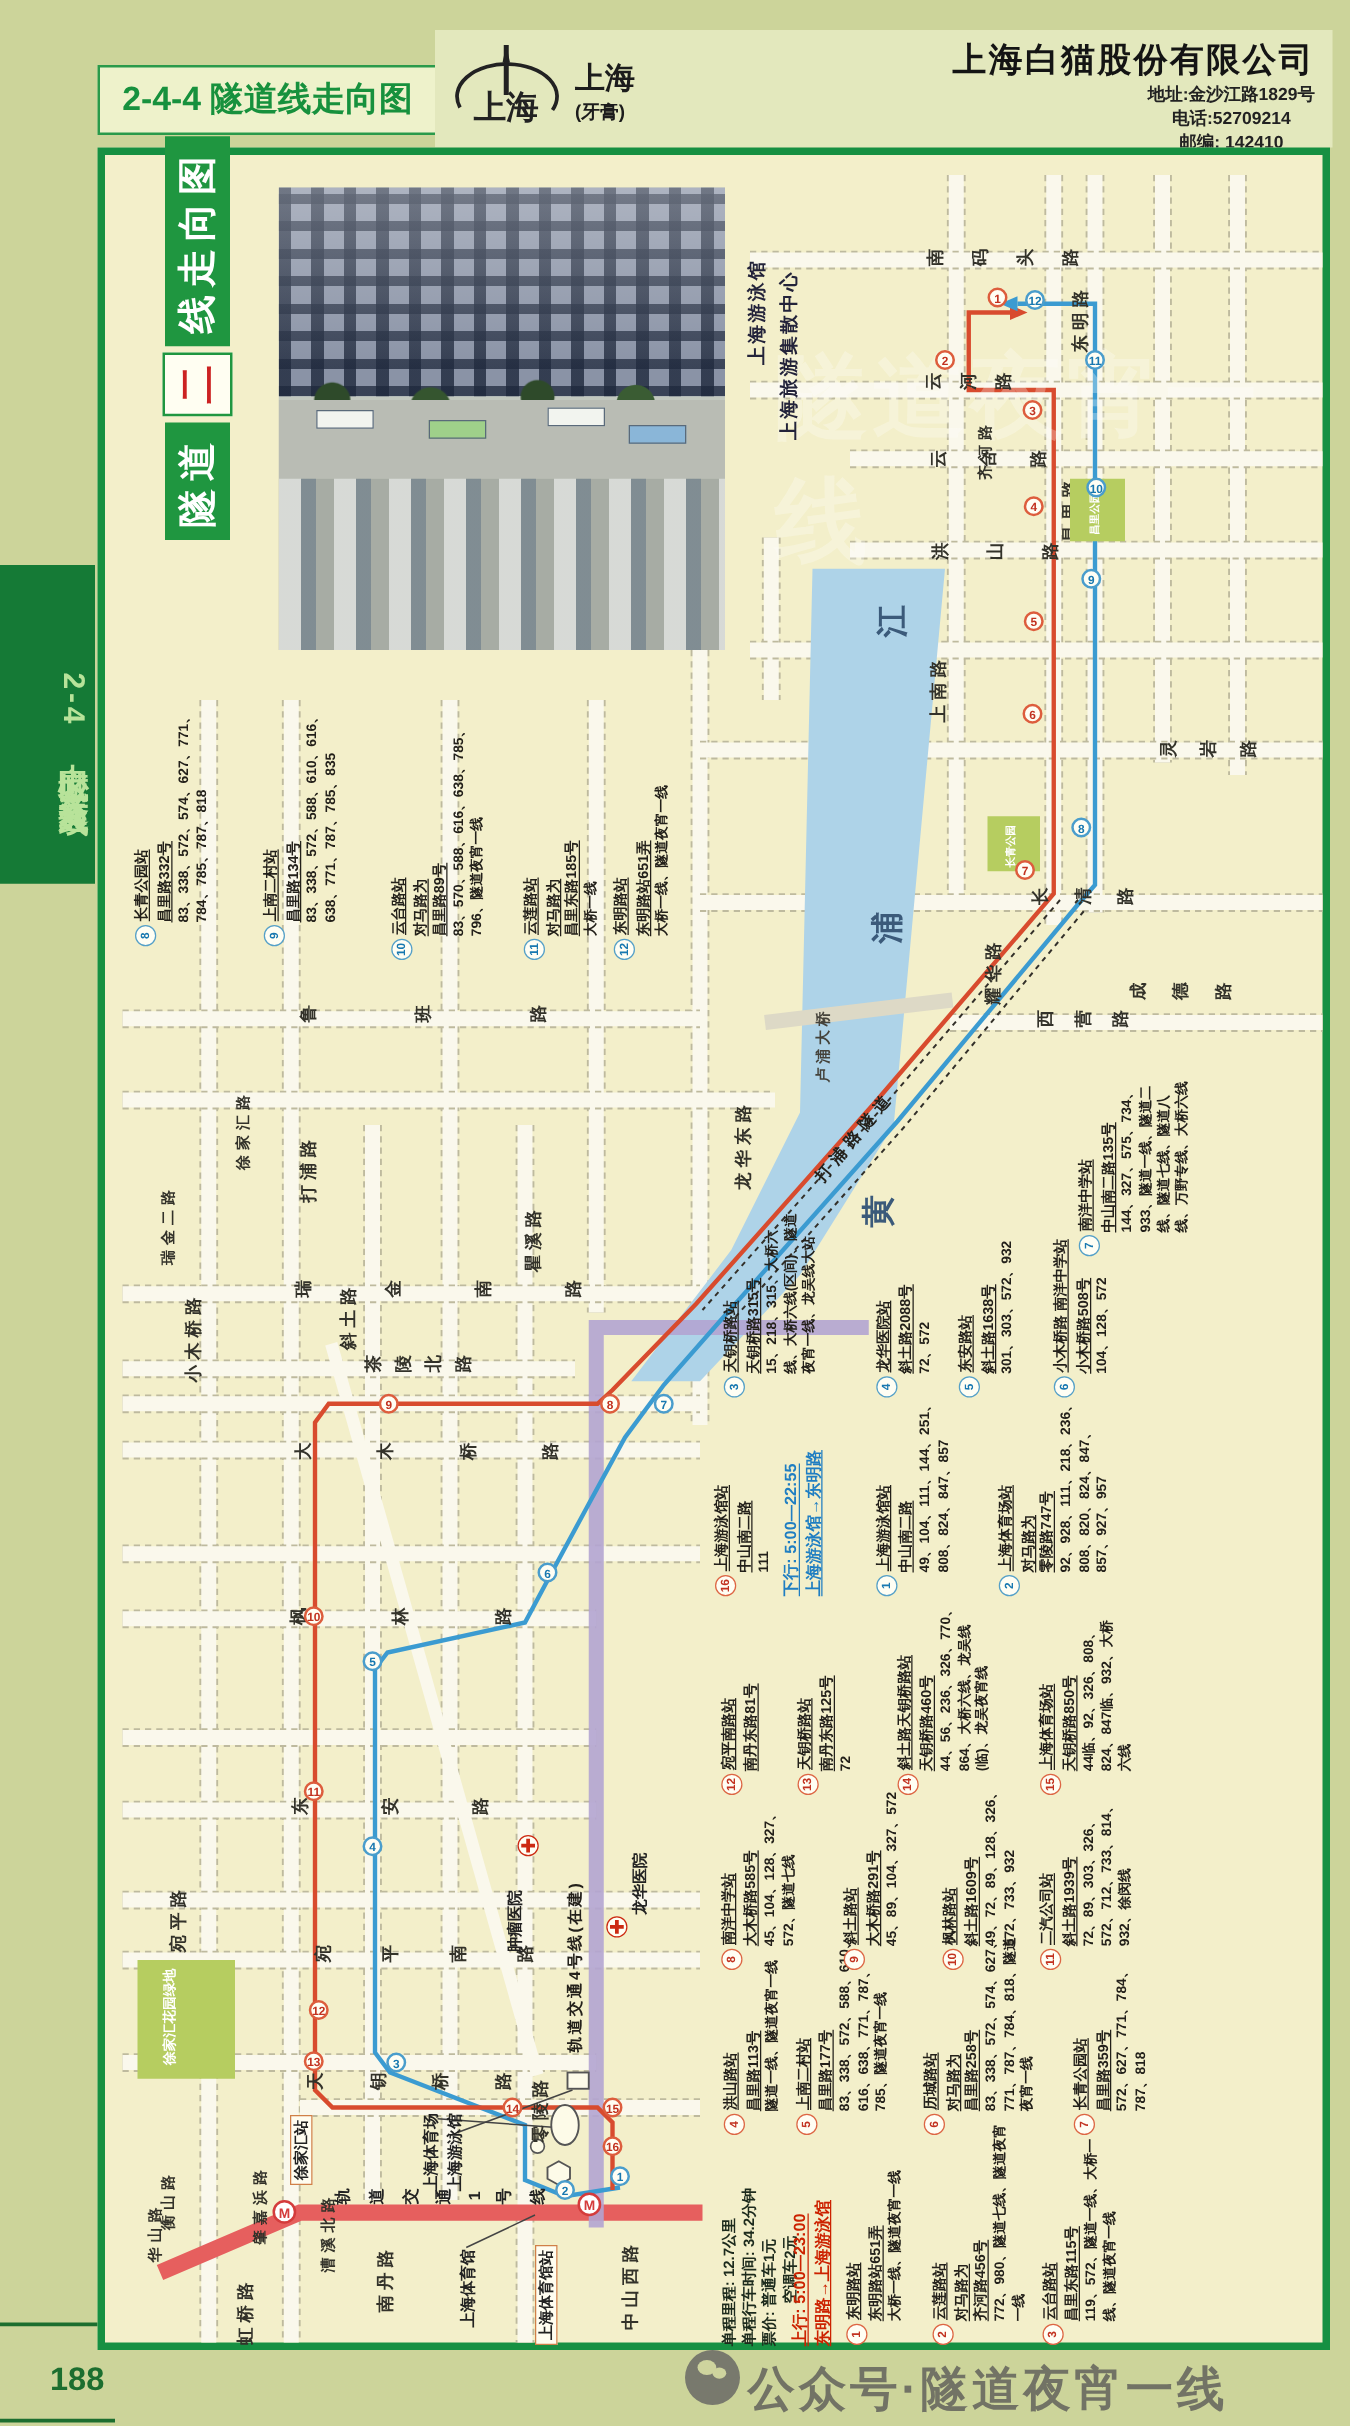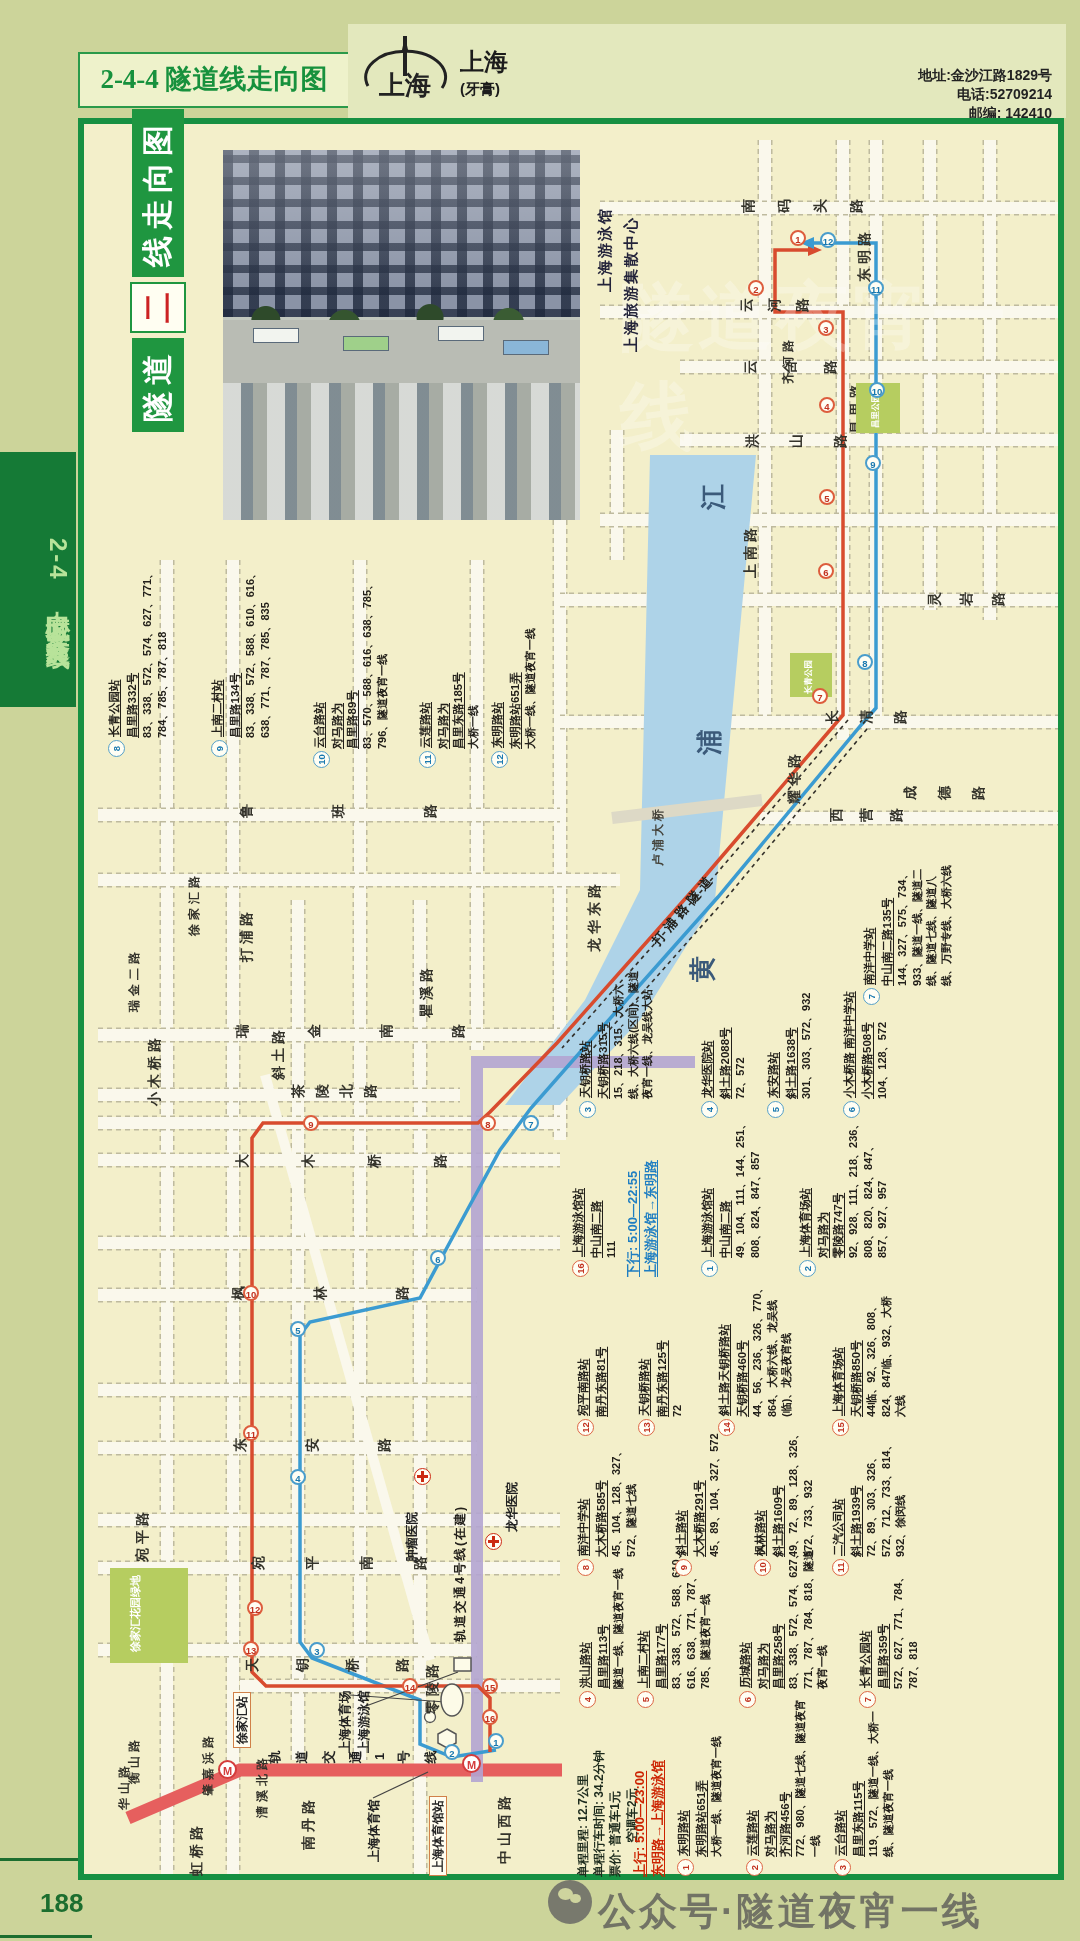--- a/index.html
+++ b/index.html
@@ -1,26 +1,26 @@
 <!DOCTYPE html>
 <html><head>
 <meta charset="utf-8">
 <style>
   html,body{margin:0;padding:0;}
   body{width:1080px;height:1941px;position:relative;overflow:hidden;
        background:#ccd49a;font-family:"Liberation Sans","DejaVu Sans",sans-serif;}
   
   .hdr-box{position:absolute;left:78px;top:52px;width:268px;height:52px;border:2px solid #2a9a4a;
-           background:#eef2cb;color:#17913d;font-weight:bold;font-size:27px;line-height:50px;text-align:center;font-family:Liberation Serif, serif;}
+           background:#eef2cb;color:#17913d;font-weight:bold;font-size:27px;line-height:50px;text-align:center;}
   .ad{position:absolute;left:348px;top:24px;width:718px;height:94px;background:#e3e8bd;}
   .logo{position:absolute;left:12px;top:4px;width:90px;height:86px;}
   .brand{position:absolute;left:112px;top:22px;color:#1c1c1c;font-weight:bold;font-size:24px;}
   .brand-sub{position:absolute;left:112px;top:56px;color:#1c1c1c;font-size:15px;font-weight:bold;}
   .company{position:absolute;right:14px;top:6px;font-size:27px;font-weight:bold;color:#141414;letter-spacing:2px;}
-  .addr{position:absolute;right:14px;top:42px;text-align:right;font-size:14px;font-weight:bold;color:#222;line-height:1.35;}
+  .addr{position:absolute;right:14px;top:42px;text-align:center;font-size:14px;font-weight:bold;color:#222;line-height:1.35;}
   
   .side-tab{position:absolute;left:0;top:452px;width:76px;height:255px;background:#157a36;color:#b8e39a;
             writing-mode:vertical-rl;font-weight:bold;font-size:24px;letter-spacing:3px;padding-top:8px;box-sizing:border-box;line-height:36px;text-align:center;}
   .pageno{position:absolute;left:40px;top:1888px;color:#1c6e2f;font-weight:bold;font-size:26px;}
   .rule{position:absolute;left:0;height:3px;background:#1c6e2f;width:92px;}
   .wm-foot{position:absolute;left:598px;top:1886px;font-size:38px;font-weight:bold;color:#5c5c58;opacity:.8;letter-spacing:3px;}
   .wm-icon{position:absolute;left:548px;top:1880px;width:44px;height:44px;border-radius:50%;background:#6a6a66;opacity:.85;}
   .wm-icon:after{content:"";position:absolute;left:10px;top:8px;width:15px;height:12px;border-radius:50%;background:#cfd49f;}
   .wm-icon:before{content:"";position:absolute;left:22px;top:14px;width:11px;height:9px;border-radius:50%;background:#cfd49f;}
   .wm-map{position:absolute;left:620px;top:268px;font-size:74px;font-weight:bold;color:#ffffff;opacity:.28;letter-spacing:4px;}
@@ -86,20 +86,21 @@
   <div class="logo">
     <svg width="90" height="86" viewBox="0 0 90 86">
       <path d="M8 58 A40 26 0 1 1 82 60" fill="none" stroke="#222" stroke-width="3"></path>
       <line x1="45" y1="8" x2="45" y2="48" stroke="#222" stroke-width="4"></line>
       <path d="M45 8 l3 14 h-6 z" fill="#222"></path>
       <text x="45" y="66" font-size="26" font-weight="bold" text-anchor="middle" fill="#222">上海</text>
     </svg>
   </div>
   <div class="brand">上海</div>
   <div class="brand-sub">(牙膏)</div>
+  <div class="company">上海白猫股份有限公司</div>
   <div class="addr">
     <div>地址:金沙江路1829号</div>
     <div>电话:52709214</div>
     <div>邮编: 142410</div>
   </div>
 </div>
 
 <div class="side-tab">
   <span>2-4 中心城区</span>
   <span>客运交通线</span>

